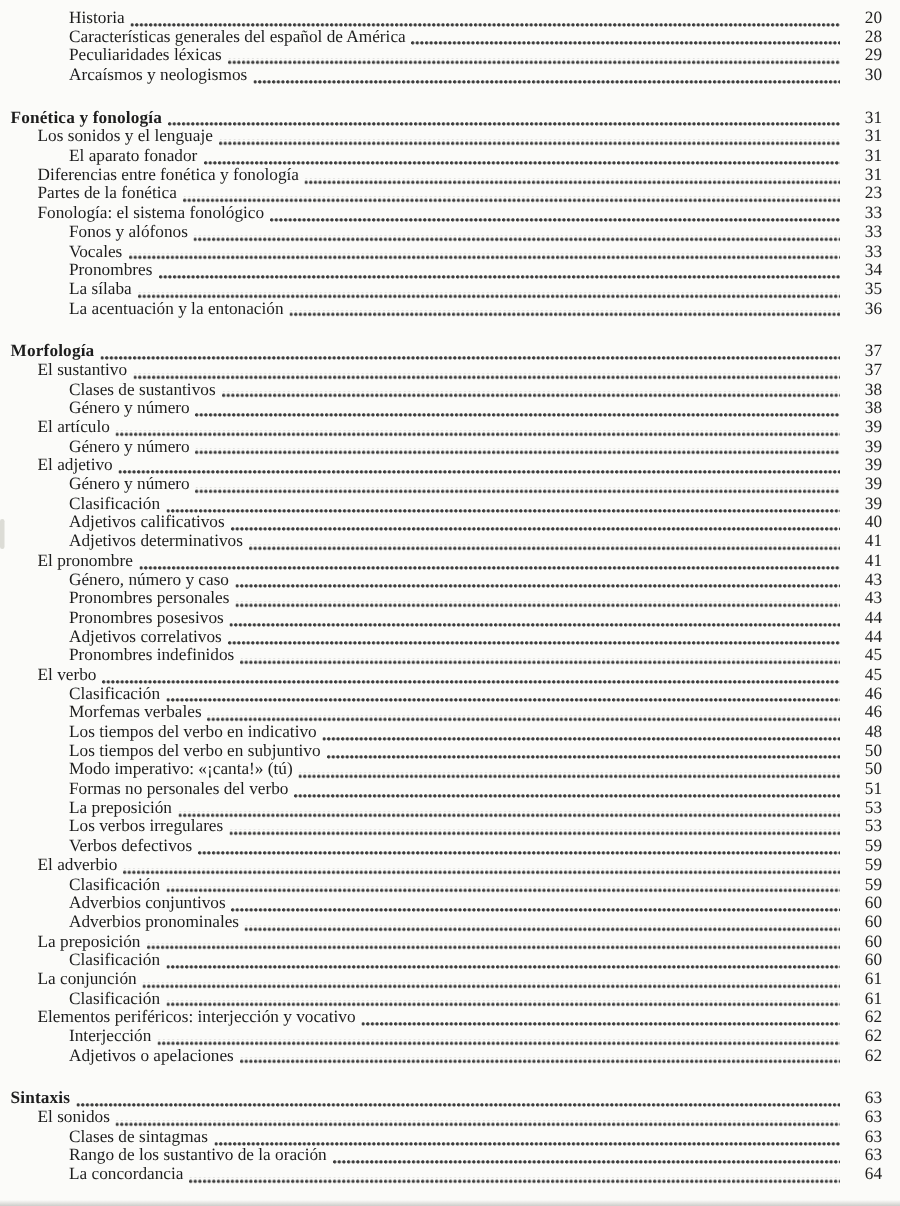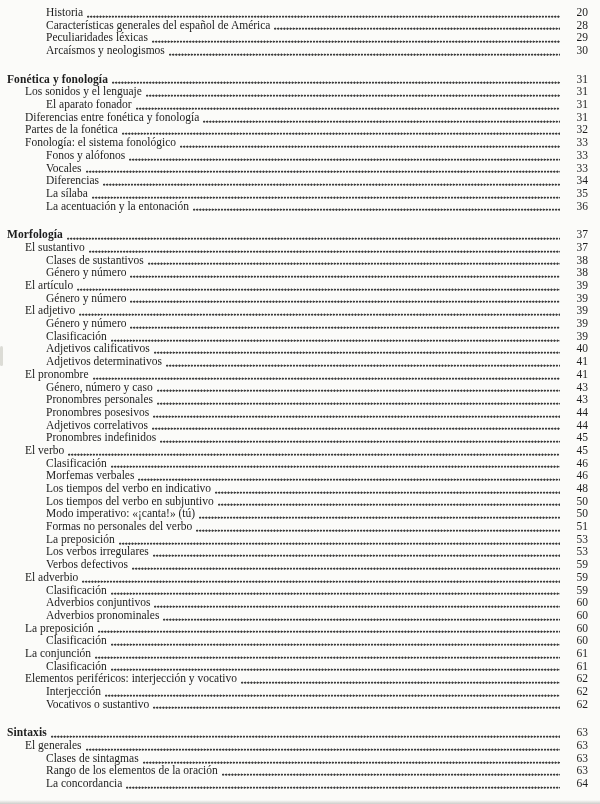--- a/index.html
+++ b/index.html
@@ -113,39 +113,39 @@
     <span class="pagenum">31</span>
   </li>
       <li class="toc-row lvl1">
     <span class="label">Diferencias entre fonética y fonología</span>
     <span class="leader"></span>
     <span class="pagenum">31</span>
   </li>
       <li class="toc-row lvl1">
     <span class="label">Partes de la fonética</span>
     <span class="leader"></span>
-    <span class="pagenum">32</span>
+    <span class="pagenum">23</span>
   </li>
       <li class="toc-row lvl1">
     <span class="label">Fonología: el sistema fonológico</span>
     <span class="leader"></span>
     <span class="pagenum">33</span>
   </li>
       <li class="toc-row lvl2">
     <span class="label">Fonos y alófonos</span>
     <span class="leader"></span>
     <span class="pagenum">33</span>
   </li>
       <li class="toc-row lvl2">
     <span class="label">Vocales</span>
     <span class="leader"></span>
     <span class="pagenum">33</span>
   </li>
       <li class="toc-row lvl2">
-    <span class="label">Diferencias</span>
+    <span class="label">Pronombres</span>
     <span class="leader"></span>
     <span class="pagenum">34</span>
   </li>
       <li class="toc-row lvl2">
     <span class="label">La sílaba</span>
     <span class="leader"></span>
     <span class="pagenum">35</span>
   </li>
       <li class="toc-row lvl2">
     <span class="label">La acentuación y la entonación</span>
@@ -331,41 +331,41 @@
     <span class="label">Elementos periféricos: interjección y vocativo</span>
     <span class="leader"></span>
     <span class="pagenum">62</span>
   </li>
       <li class="toc-row lvl2">
     <span class="label">Interjección</span>
     <span class="leader"></span>
     <span class="pagenum">62</span>
   </li>
       <li class="toc-row lvl2">
-    <span class="label">Vocativos o sustantivo</span>
+    <span class="label">Adjetivos o apelaciones</span>
     <span class="leader"></span>
     <span class="pagenum">62</span>
   </li>
       <li class="toc-row lvl0 gap-before">
     <span class="label">Sintaxis</span>
     <span class="leader"></span>
     <span class="pagenum">63</span>
   </li>
       <li class="toc-row lvl1">
-    <span class="label">El generales</span>
+    <span class="label">El sonidos</span>
     <span class="leader"></span>
     <span class="pagenum">63</span>
   </li>
       <li class="toc-row lvl2">
     <span class="label">Clases de sintagmas</span>
     <span class="leader"></span>
     <span class="pagenum">63</span>
   </li>
       <li class="toc-row lvl2">
-    <span class="label">Rango de los elementos de la oración</span>
+    <span class="label">Rango de los sustantivo de la oración</span>
     <span class="leader"></span>
     <span class="pagenum">63</span>
   </li>
       <li class="toc-row lvl2">
     <span class="label">La concordancia</span>
     <span class="leader"></span>
     <span class="pagenum">64</span>
   </li>
     </ol>
   <div class="scan-smudge-left"></div>

